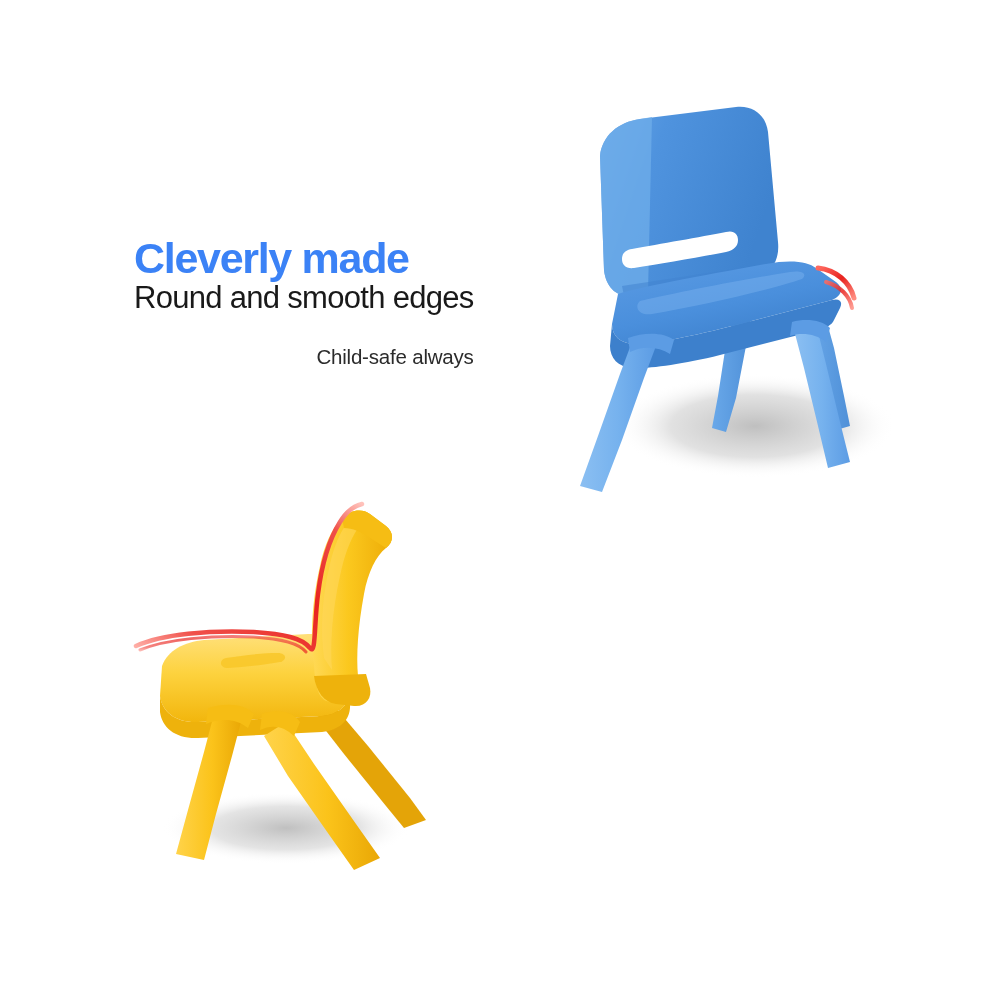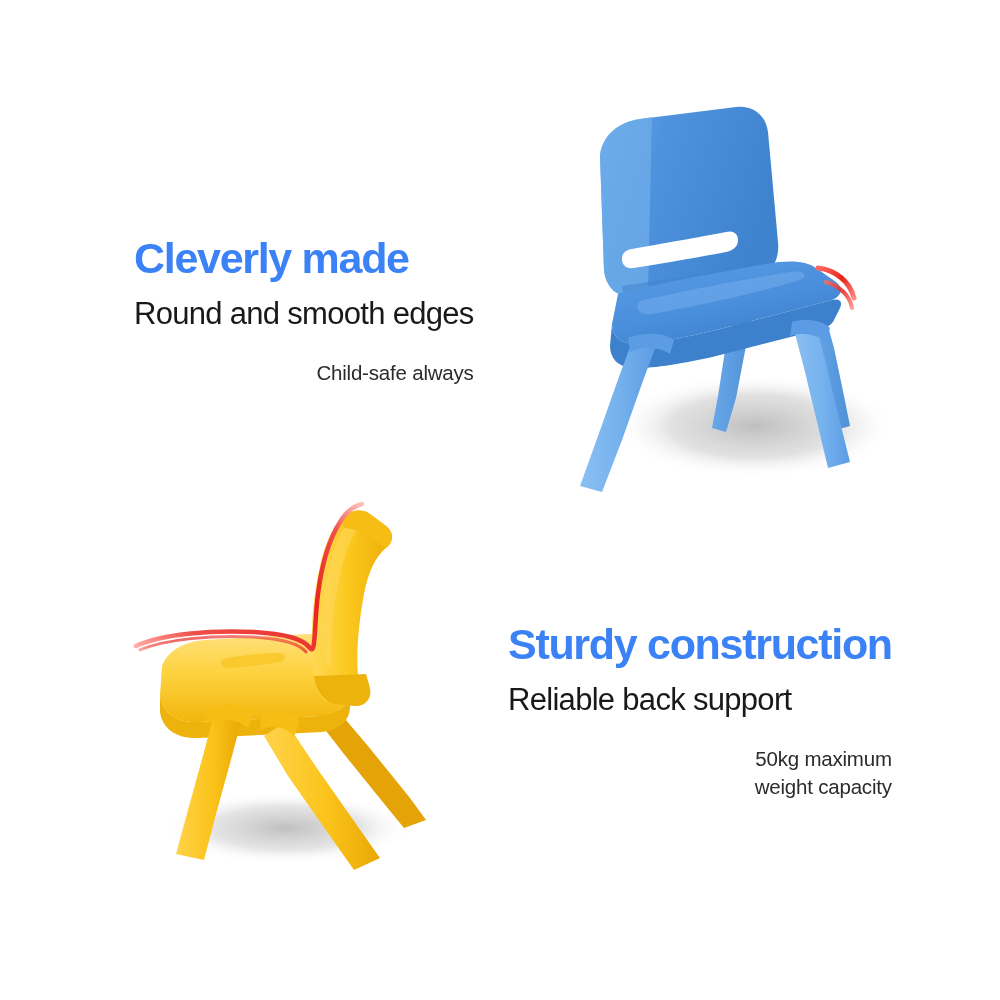--- a/index.html
+++ b/index.html
@@ -30,21 +30,21 @@
     letter-spacing: -1.3px;
     color: #3b82f6;
     white-space: nowrap;
   }
   .feature-subheading {
     font-weight: normal;
     font-size: 31px;
     line-height: 1.12;
     letter-spacing: -0.7px;
     color: #191919;
-    margin-top: 16px;
+    margin-top: 0;
     white-space: nowrap;
   }
   .feature-detail {
     font-weight: normal;
     font-size: 20.5px;
     line-height: 1.35;
     letter-spacing: -0.2px;
     color: #2b2b2b;
     margin-top: 28px;
     text-align: right;
@@ -68,28 +68,20 @@
 <div id="page">
 
   <div class="feature-block" id="block-cleverly">
     <div class="feature-heading">Cleverly made</div>
     <div class="feature-subheading">Round and smooth edges</div>
     <div class="feature-detail">
       <span class="detail-line">Child-safe always</span>
     </div>
   </div>
 
-  <div class="feature-block" id="block-sturdy">
-    <div class="feature-heading">Sturdy construction</div>
-    <div class="feature-subheading">Reliable back support</div>
-    <div class="feature-detail">
-      <span class="detail-line">50kg maximum</span>
-      <span class="detail-line">weight capacity</span>
-    </div>
-  </div>
 
   <svg class="chair-art" id="chair-blue-art" viewBox="0 0 430 410">
     <defs>
       <linearGradient id="blueBackGrad" x1="0" y1="0" x2="1" y2="0.35">
         <stop offset="0" stop-color="#6aa8e8"></stop>
         <stop offset="0.35" stop-color="#4f93de"></stop>
         <stop offset="1" stop-color="#3f83cf"></stop>
       </linearGradient>
       <linearGradient id="blueSeatGrad" x1="0" y1="0" x2="0.6" y2="1">
         <stop offset="0" stop-color="#5c9ce4"></stop>

